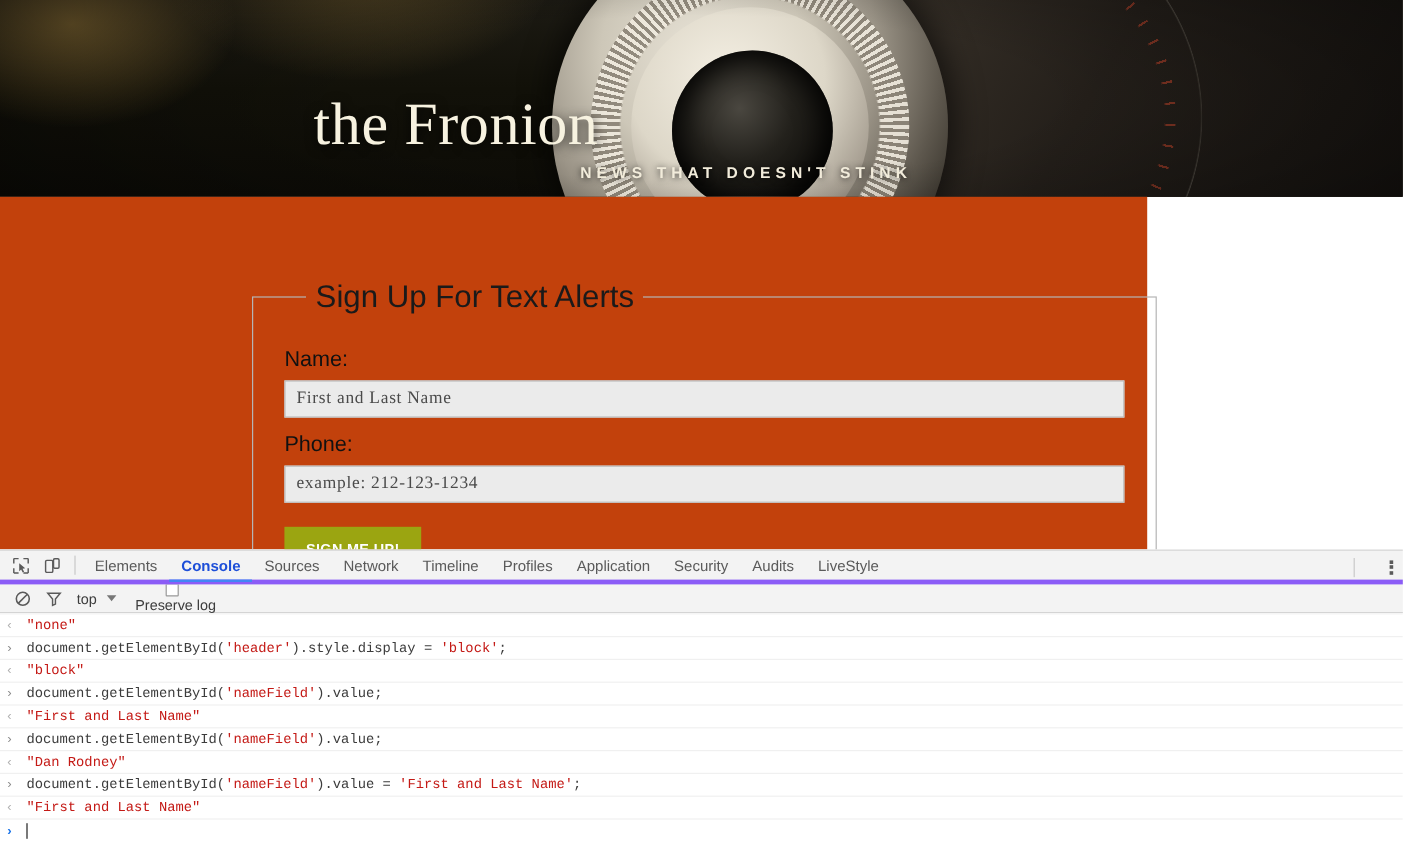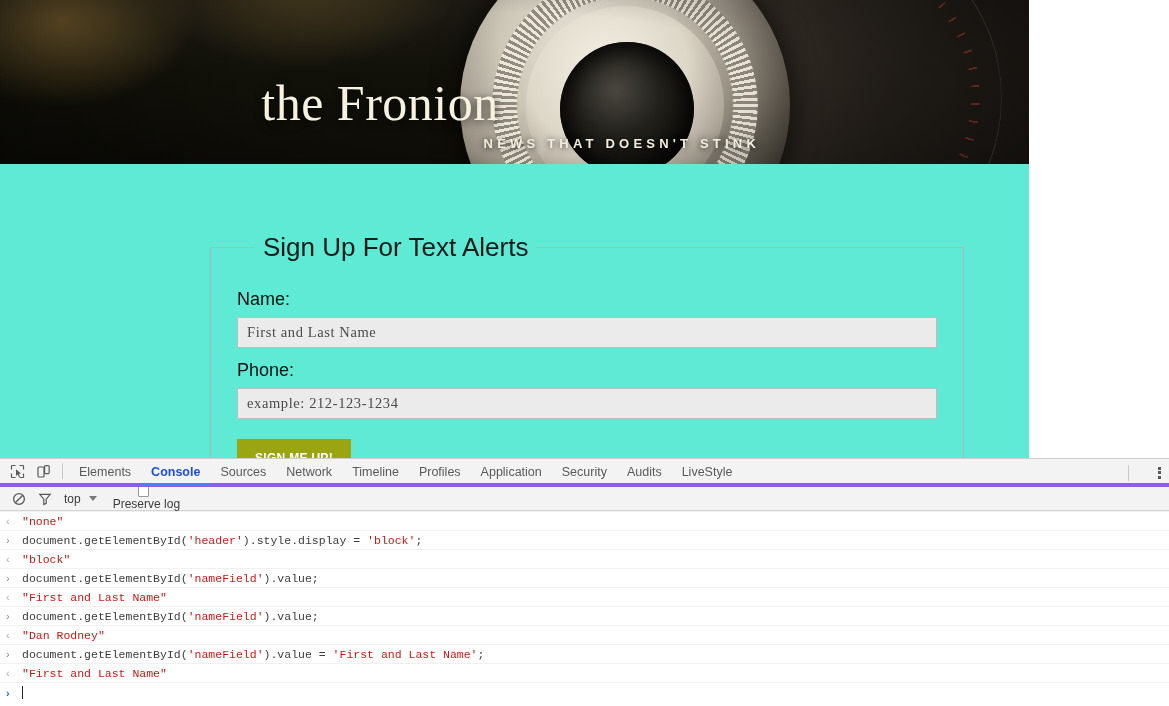--- a/index.html
+++ b/index.html
@@ -15,21 +15,21 @@
   #page {
     position: absolute; left: 0; top: 0;
     width: 1169px; height: 458px;
     background: #ffffff;
     overflow: hidden;
   }
 
   
   #site-header {
     position: relative;
-    width: 1029px; height: 164px;
+    width: 1169px; height: 164px;
     background: #16150f;
     overflow: hidden;
   }
   .hero-bg {
     position: absolute; inset: 0;
     background:
       radial-gradient(ellipse 150px 90px at 170px 330px, rgba(214,160,70,.85) 0%, rgba(120,88,38,.25) 55%, rgba(0,0,0,0) 78%),
       radial-gradient(ellipse 190px 120px at 60px 20px, rgba(190,150,70,.55) 0%, rgba(0,0,0,0) 72%),
       radial-gradient(ellipse 220px 130px at 300px -30px, rgba(170,135,60,.40) 0%, rgba(0,0,0,0) 75%),
       linear-gradient(180deg, #1d1b14 0%, #121109 45%, #0d0c07 100%);
@@ -116,23 +116,23 @@
     font-weight: bold;
     letter-spacing: 4.2px;
     color: #f2ecdb;
     text-shadow: 0 1px 6px rgba(0,0,0,.8);
     text-align: right;
   }
 
   
   #signup-area {
     position: relative;
-    width: 1029px;
+    width: 956px;
     height: 294px;
-    background: #5eead4;
+    background: #c2410c;
   }
   fieldset.signup-fieldset {
     position: absolute;
     left: 210px; top: 68px;
     width: 750px;
     min-height: 240px;
     border: 1px solid #b5b5b5;
     margin: 0;
     padding: 14px 26px 22px 26px;
   }

